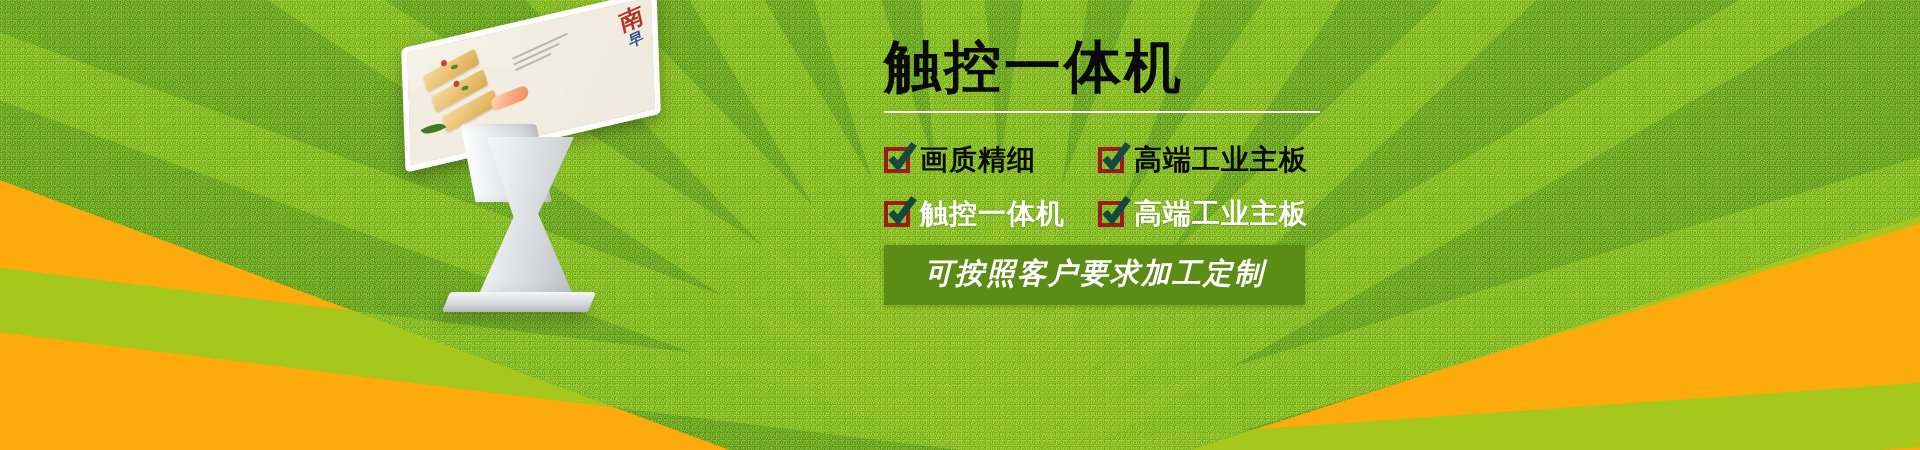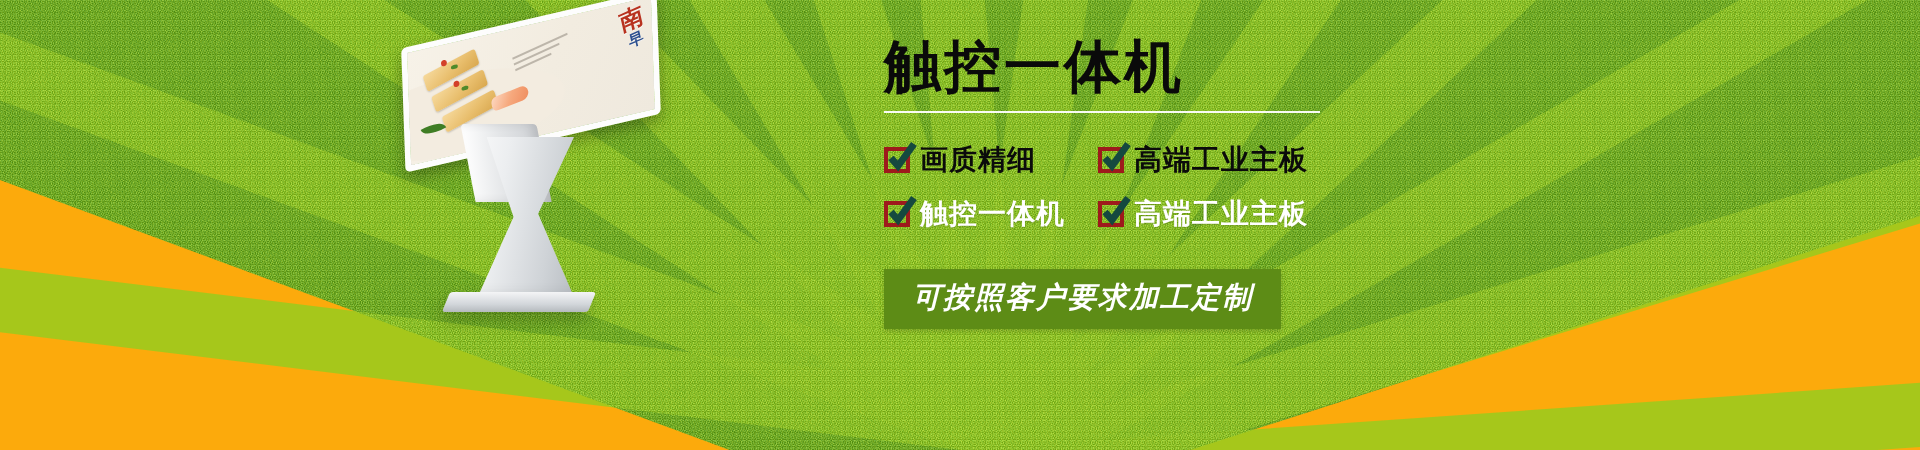--- a/index.html
+++ b/index.html
@@ -158,22 +158,22 @@
   .check-box svg{position:absolute;left:-3px;top:-10px;}
   .feature-label{
     font-size:28px;font-weight:bold;letter-spacing:1px;
     font-family:"DejaVu Sans","Liberation Sans",sans-serif;
     white-space:nowrap;
   }
   .dark{color:#0b0b0b;}
   .light{color:#ffffff;text-shadow:0 1px 2px rgba(0,0,0,.18);}
 
   .custom-banner{
-    margin-top:36px;display:inline-block;
-    background:#5d8c16;padding:9px 28px 11px;
+    margin-top:12px;display:inline-block;
+    background:#5d8c16;padding:9px 40px 11px;
     box-shadow:0 2px 5px rgba(0,0,0,.18);
   }
   .custom-banner span{
     font-size:29px;font-weight:bold;color:#ffffff;font-style:italic;
     letter-spacing:2px;
     font-family:"DejaVu Serif","Liberation Serif",serif;
   }
 </style>
 </head>
 <body>

